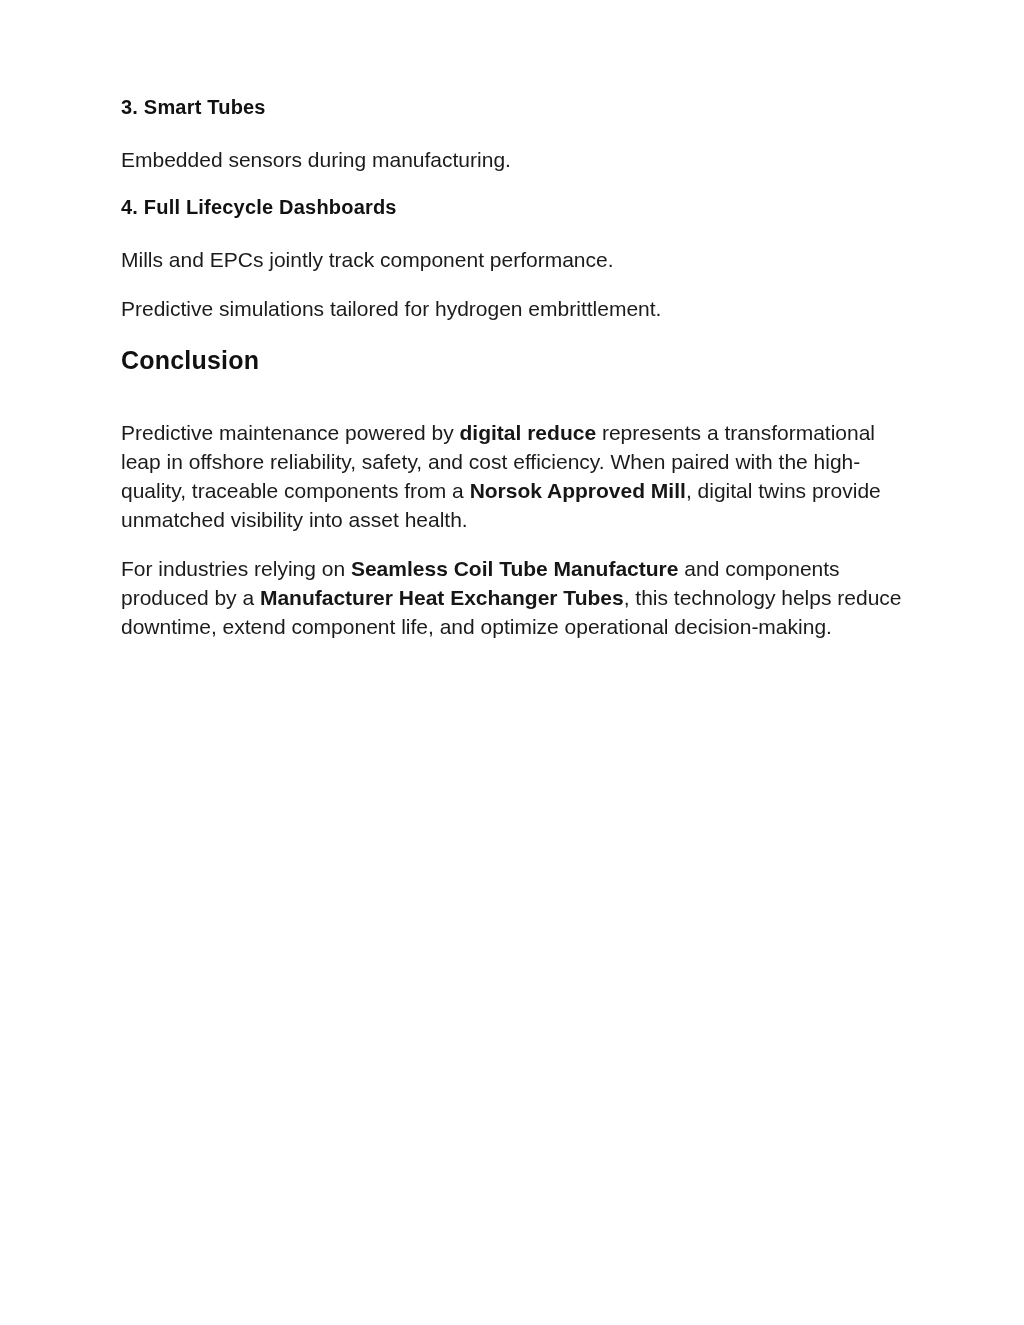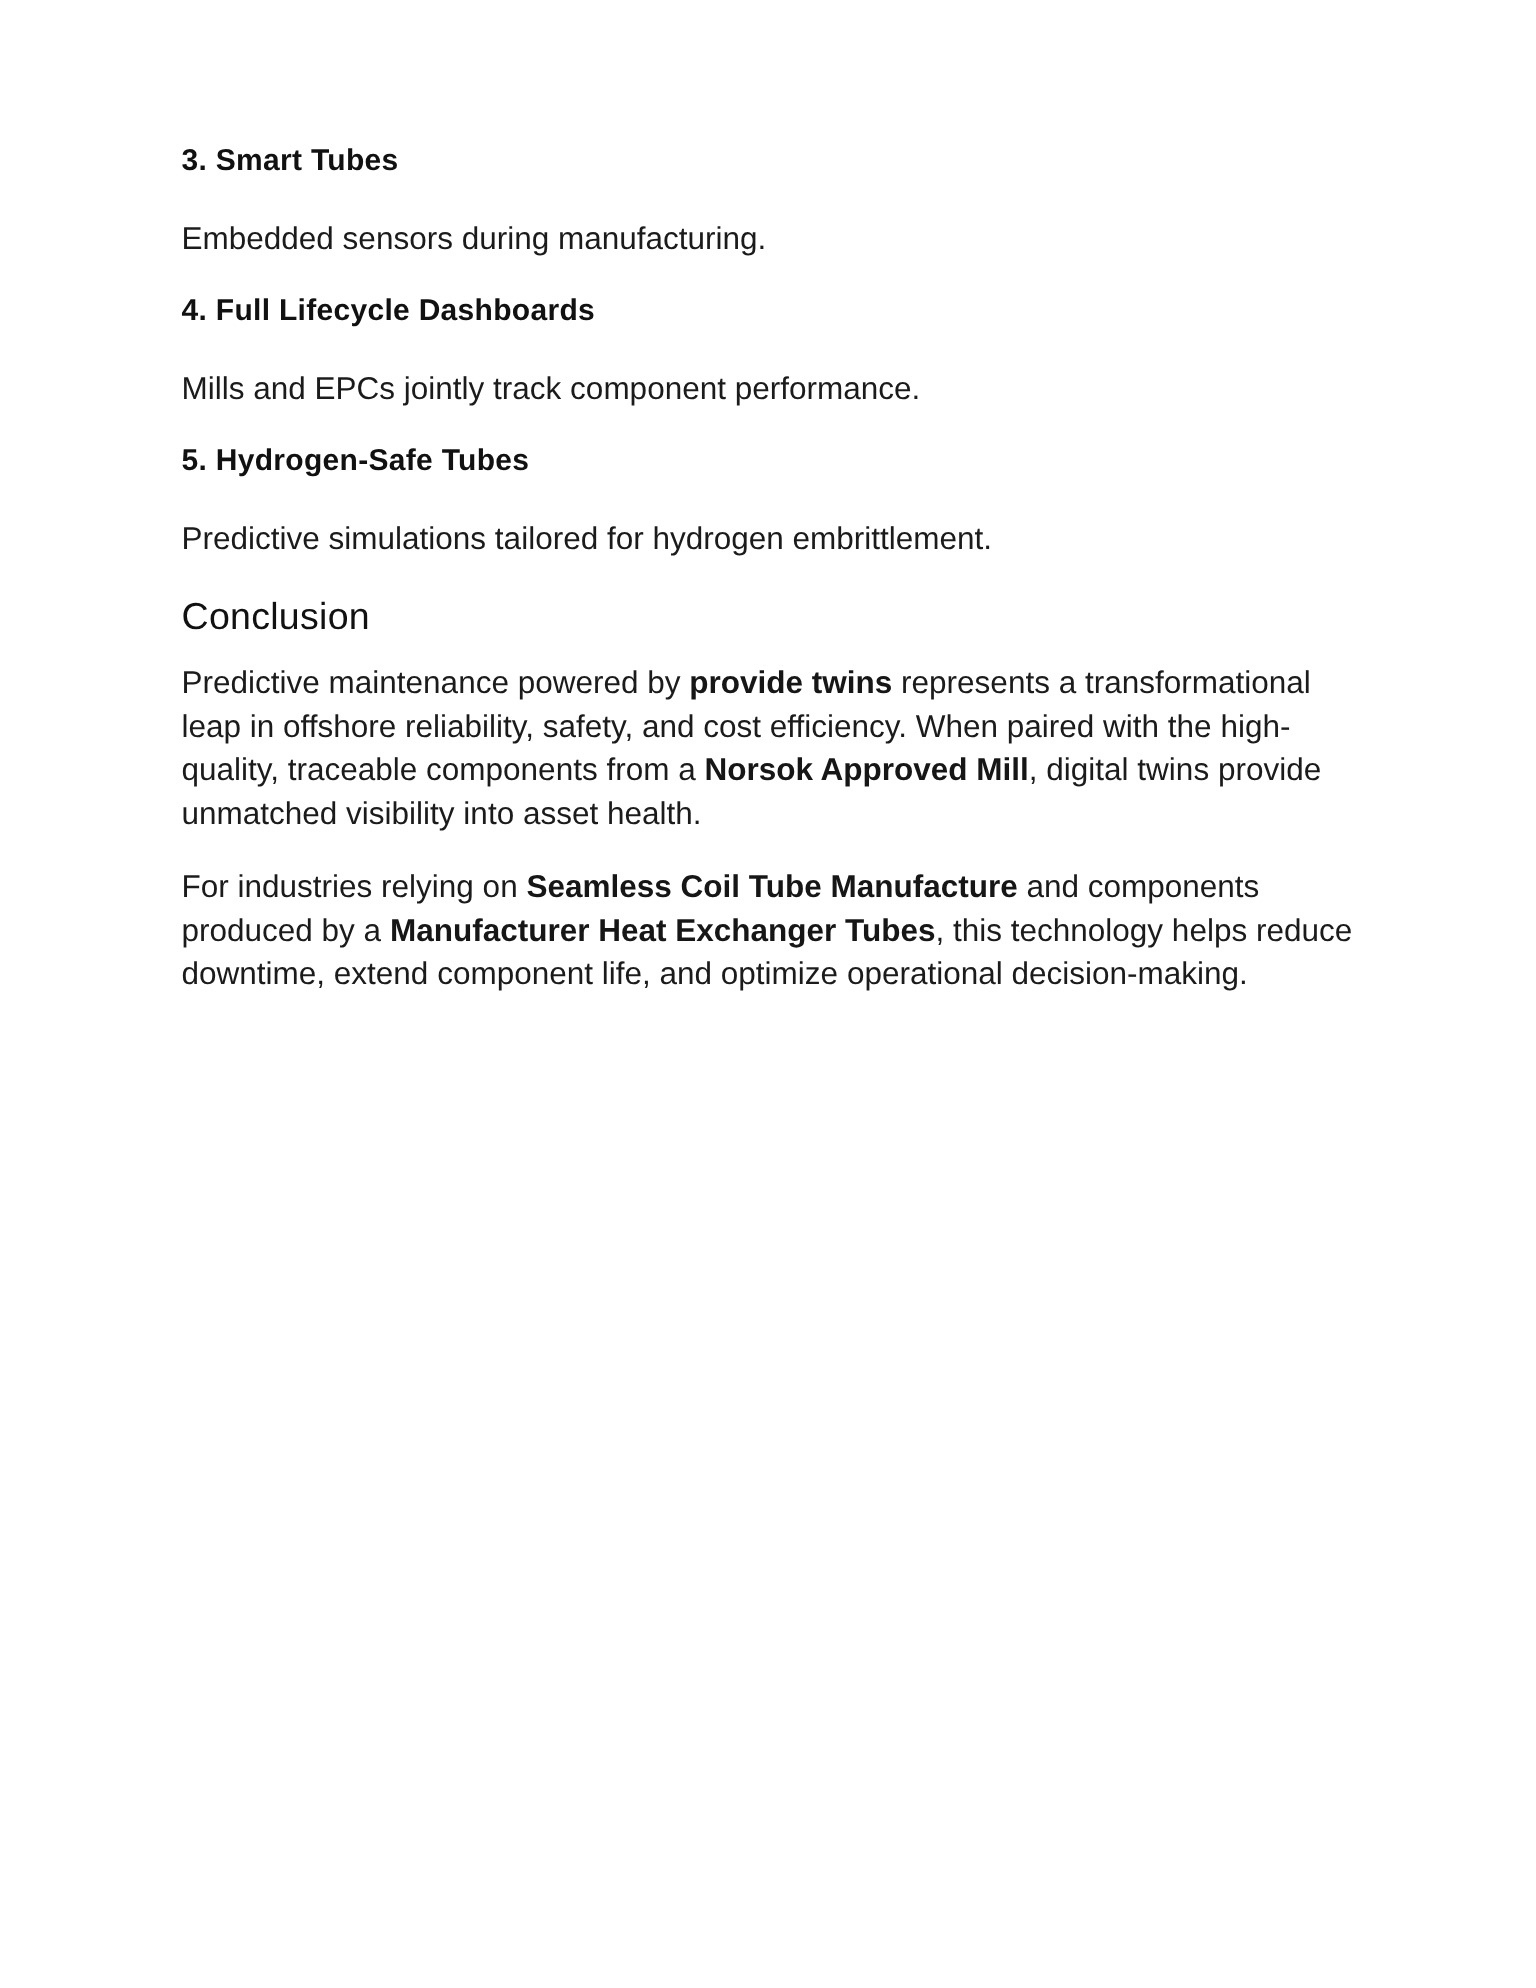--- a/index.html
+++ b/index.html
@@ -27,23 +27,23 @@
   p.body-text {
     font-size: 21px;
     line-height: 29px;
     font-weight: 400;
     margin: 0 0 20px 0;
     color: #1b1b1b;
   }
   h2.conclusion-heading {
     font-size: 25px;
     line-height: 35px;
-    font-weight: 400;
+    font-weight: 700;
     color: #111111;
-    margin: 20px 0 12px 0;
+    margin: 20px 0 40px 0;
     letter-spacing: 0.2px;
   }
   p.body-text strong { font-weight: 700; color: #161616; }
 </style>
 </head>
 <body>
 
 <main class="content">
   <article>
 
@@ -51,26 +51,25 @@
       <h3 class="sec-heading">3. Smart Tubes</h3>
       <p class="body-text">Embedded sensors during manufacturing.</p>
     </section>
 
     <section>
       <h3 class="sec-heading">4. Full Lifecycle Dashboards</h3>
       <p class="body-text">Mills and EPCs jointly track component performance.</p>
     </section>
 
     <section>
-      <h3 class="sec-heading">5. Hydrogen-Safe Tubes</h3>
       <p class="body-text">Predictive simulations tailored for hydrogen embrittlement.</p>
     </section>
 
     <section>
       <h2 class="conclusion-heading">Conclusion</h2>
 
-      <p class="body-text"><span>Predictive maintenance powered by </span><strong>provide twins</strong><span> represents a transformational leap in offshore reliability, safety, and cost efficiency. When paired with the high-quality, traceable components from a </span><strong>Norsok Approved Mill</strong><span>, digital twins provide unmatched visibility into asset health.</span></p>
+      <p class="body-text"><span>Predictive maintenance powered by </span><strong>digital reduce</strong><span> represents a transformational leap in offshore reliability, safety, and cost efficiency. When paired with the high-quality, traceable components from a </span><strong>Norsok Approved Mill</strong><span>, digital twins provide unmatched visibility into asset health.</span></p>
 
       <p class="body-text"><span>For industries relying on </span><strong>Seamless Coil Tube Manufacture</strong><span> and components produced by a </span><strong>Manufacturer Heat Exchanger Tubes</strong><span>, this technology helps reduce downtime, extend component life, and optimize operational decision-making.</span></p>
     </section>
 
   </article>
 </main>
 
 </body></html>

